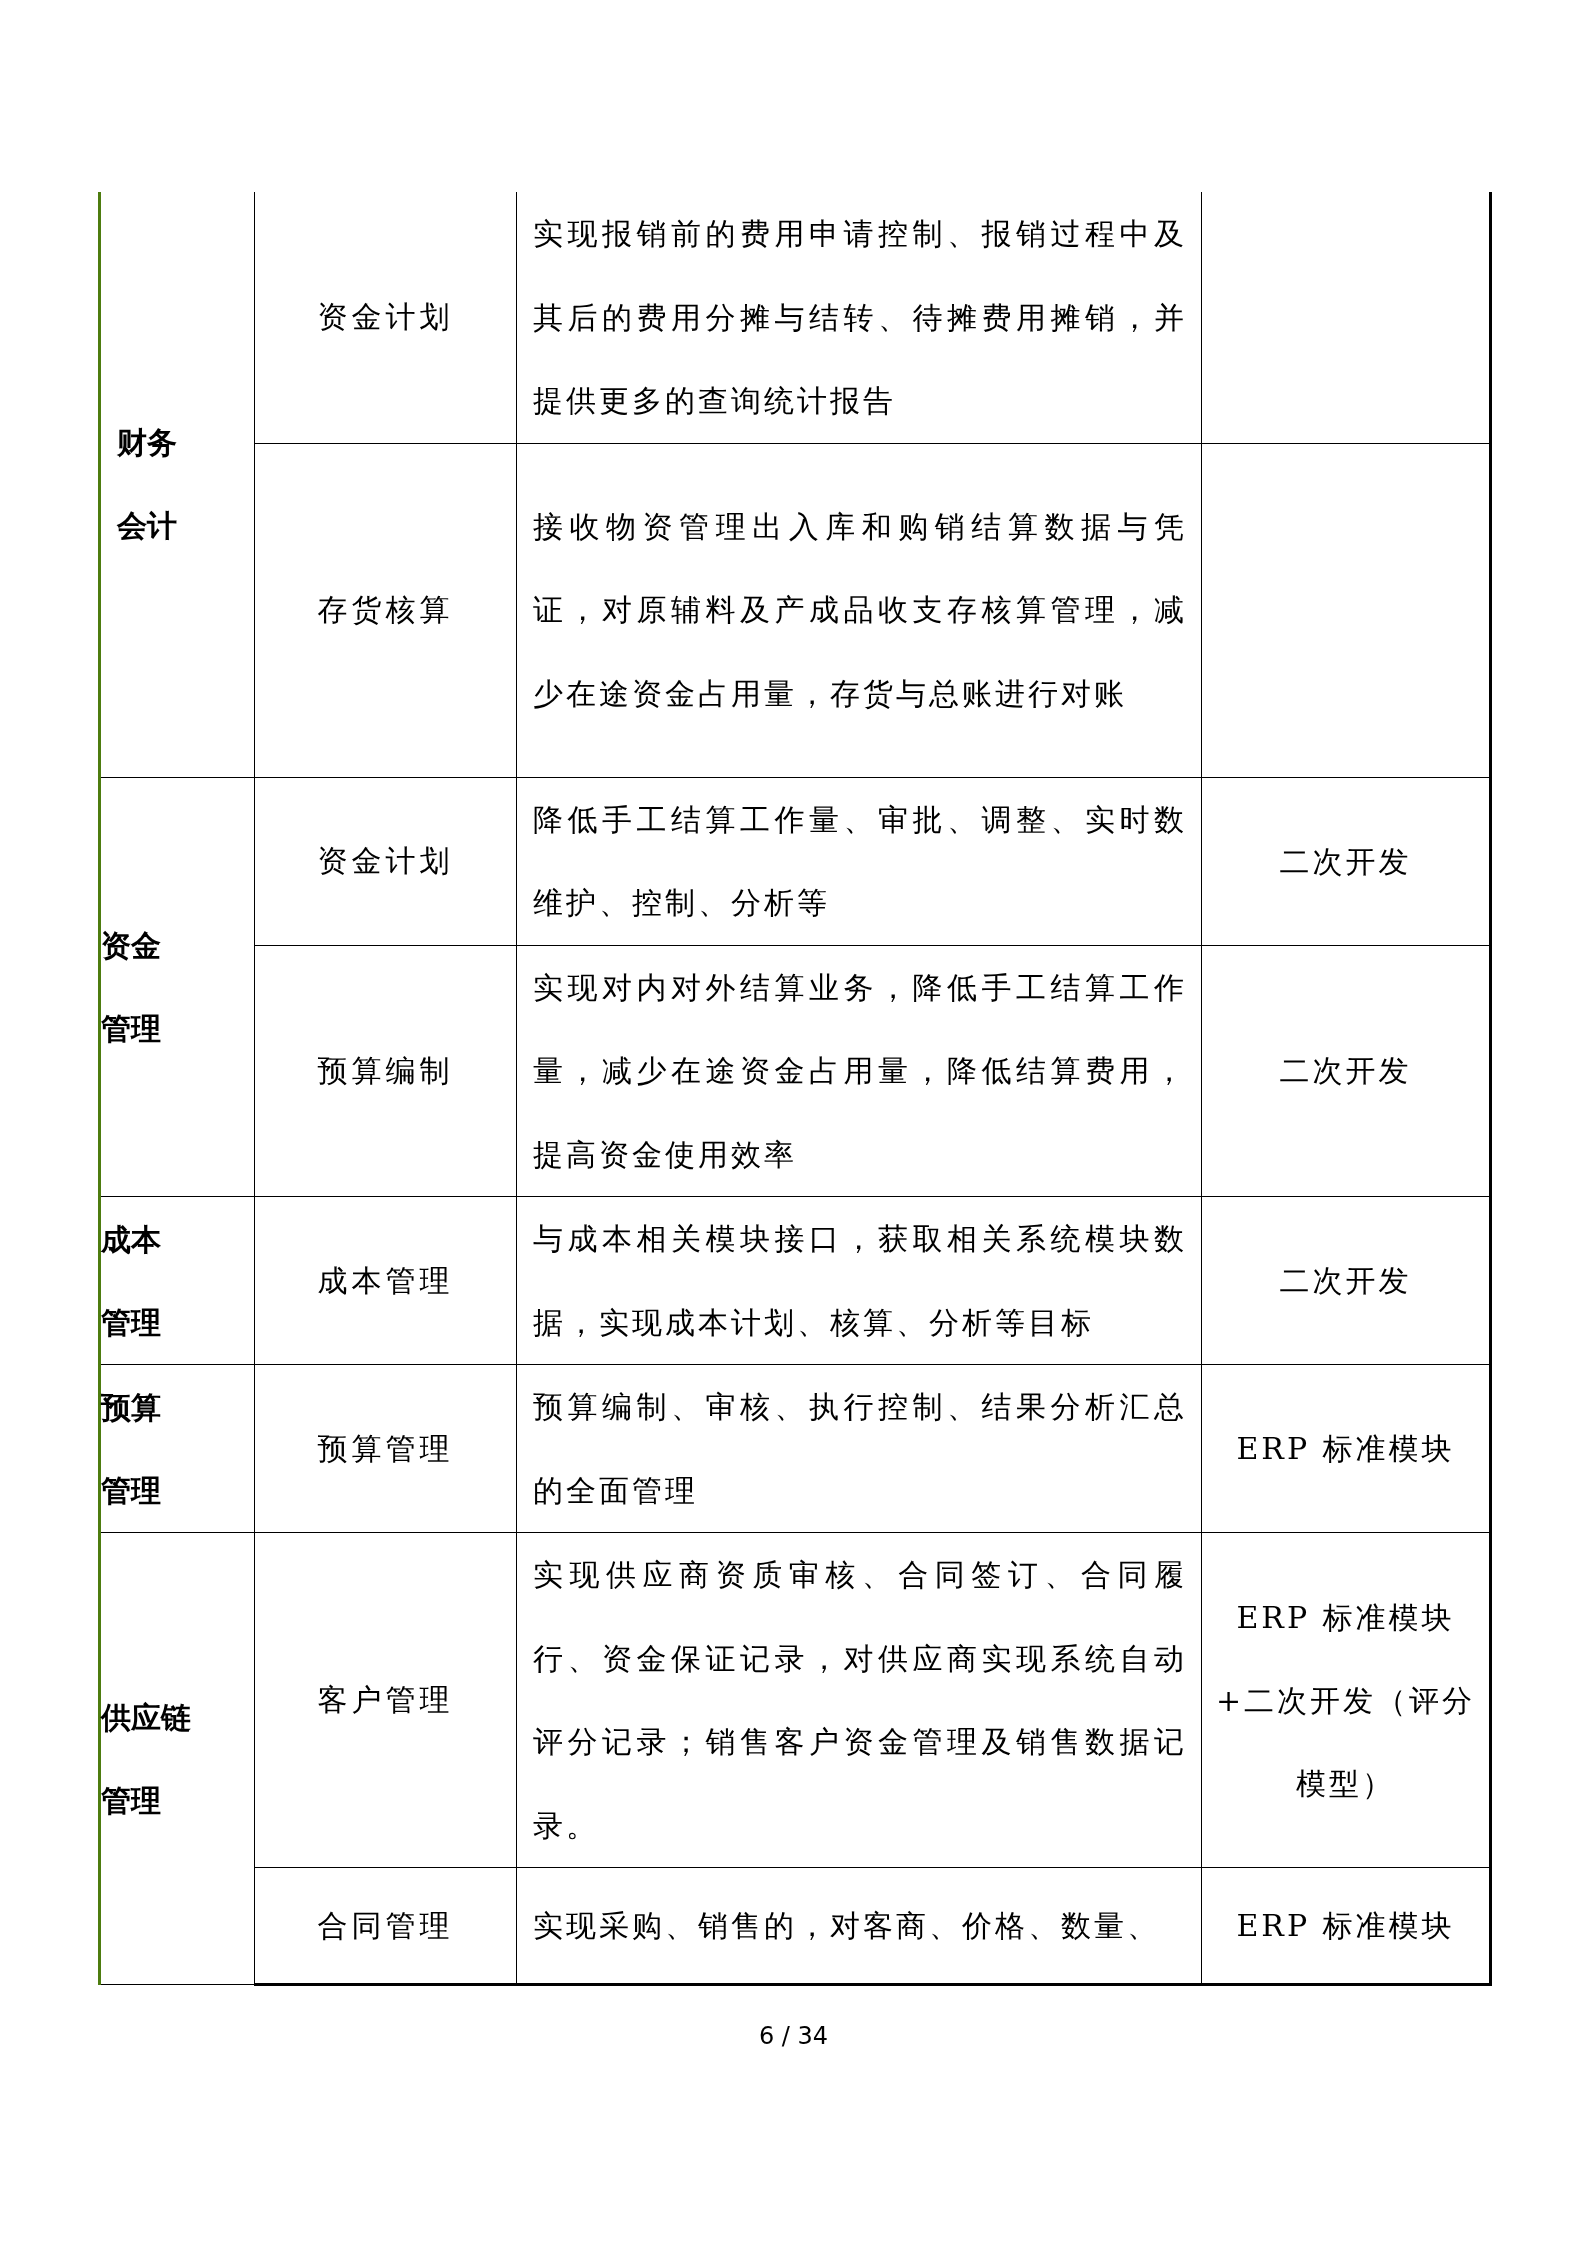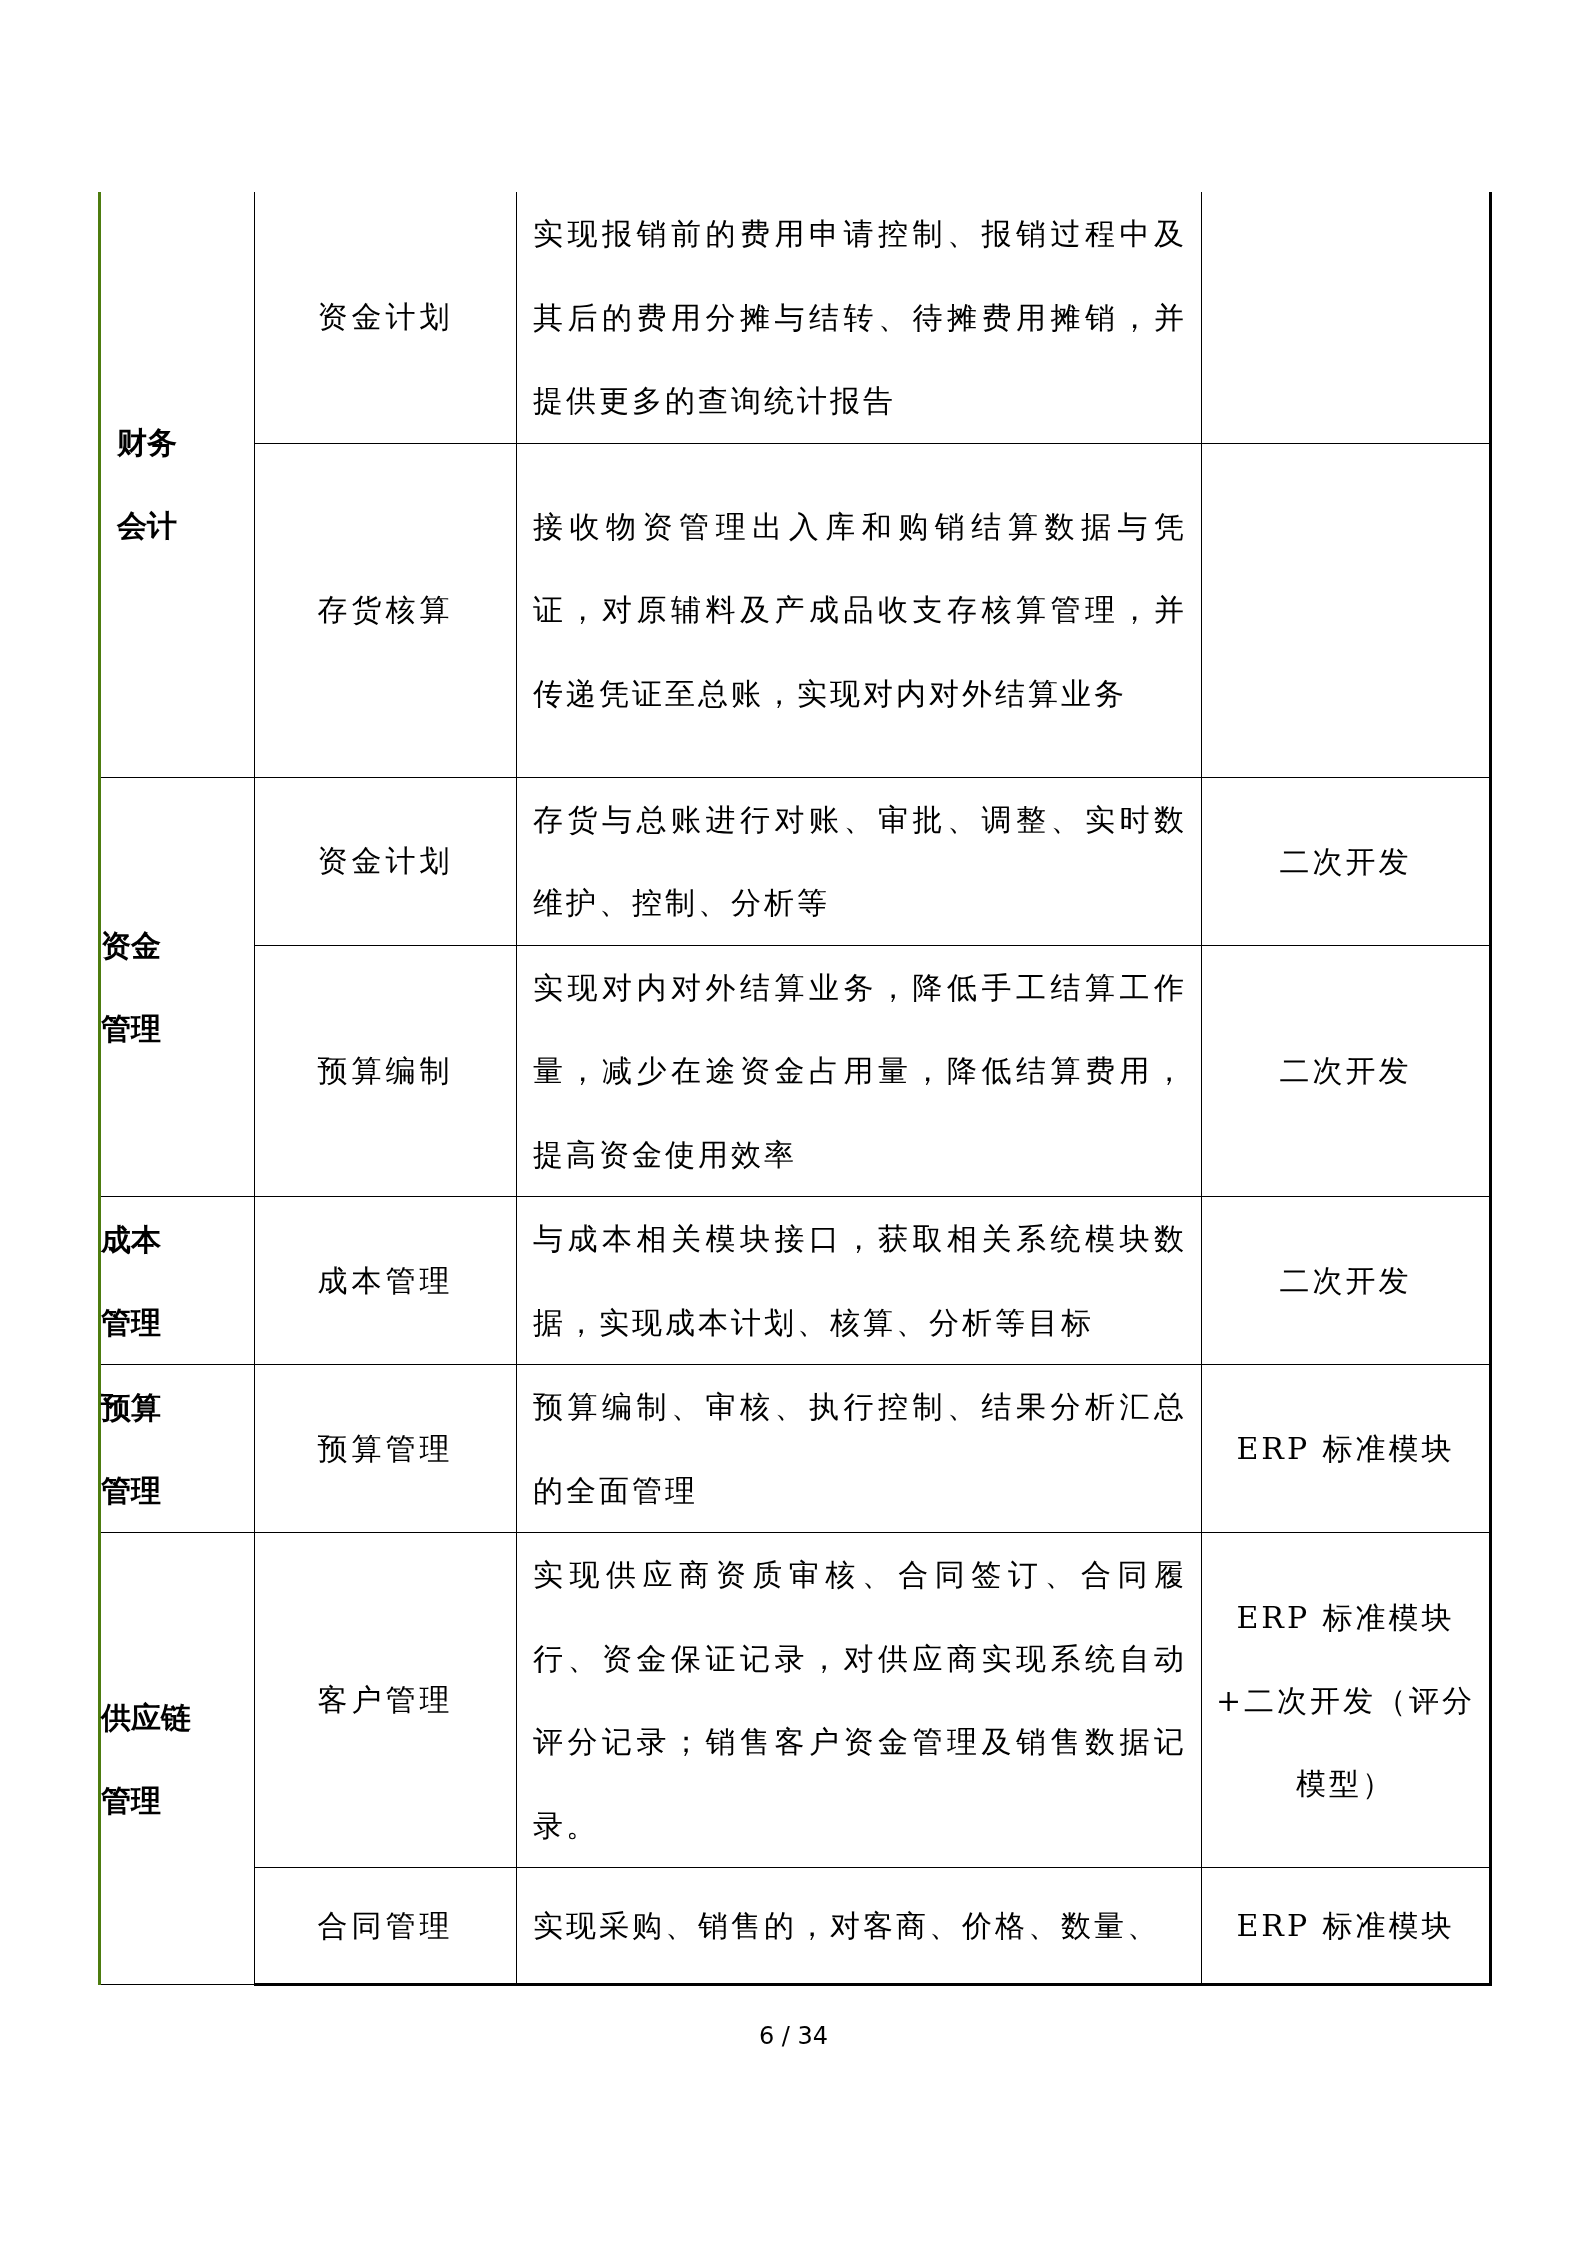--- a/index.html
+++ b/index.html
@@ -72,31 +72,31 @@
       <td class="c-left cat left" rowspan="2">
         <span>财务</span>
         <span>会计</span>
       </td>
       <td class="mod">资金计划</td>
       <td class="desc">实现报销前的费用申请控制、报销过程中及其后的费用分摊与结转、待摊费用摊销，并提供更多的查询统计报告</td>
       <td class="c-right note"></td>
     </tr>
     <tr style="height:334px">
       <td class="mod">存货核算</td>
-      <td class="desc">接收物资管理出入库和购销结算数据与凭证，对原辅料及产成品收支存核算管理，并传递凭证至总账，实现对内对外结算业务</td>
+      <td class="desc">接收物资管理出入库和购销结算数据与凭证，对原辅料及产成品收支存核算管理，减少在途资金占用量，存货与总账进行对账</td>
       <td class="c-right note"></td>
     </tr>
 
     <tr style="height:168px">
       <td class="c-left cat" rowspan="2">
         <span>资金</span>
         <span>管理</span>
       </td>
       <td class="mod">资金计划</td>
-      <td class="desc">存货与总账进行对账、审批、调整、实时数维护、控制、分析等</td>
+      <td class="desc">降低手工结算工作量、审批、调整、实时数维护、控制、分析等</td>
       <td class="c-right note">二次开发</td>
     </tr>
     <tr style="height:251px">
       <td class="mod">预算编制</td>
       <td class="desc">实现对内对外结算业务，降低手工结算工作量，减少在途资金占用量，降低结算费用，提高资金使用效率</td>
       <td class="c-right note">二次开发</td>
     </tr>
 
     <tr style="height:167px">
       <td class="c-left cat">

